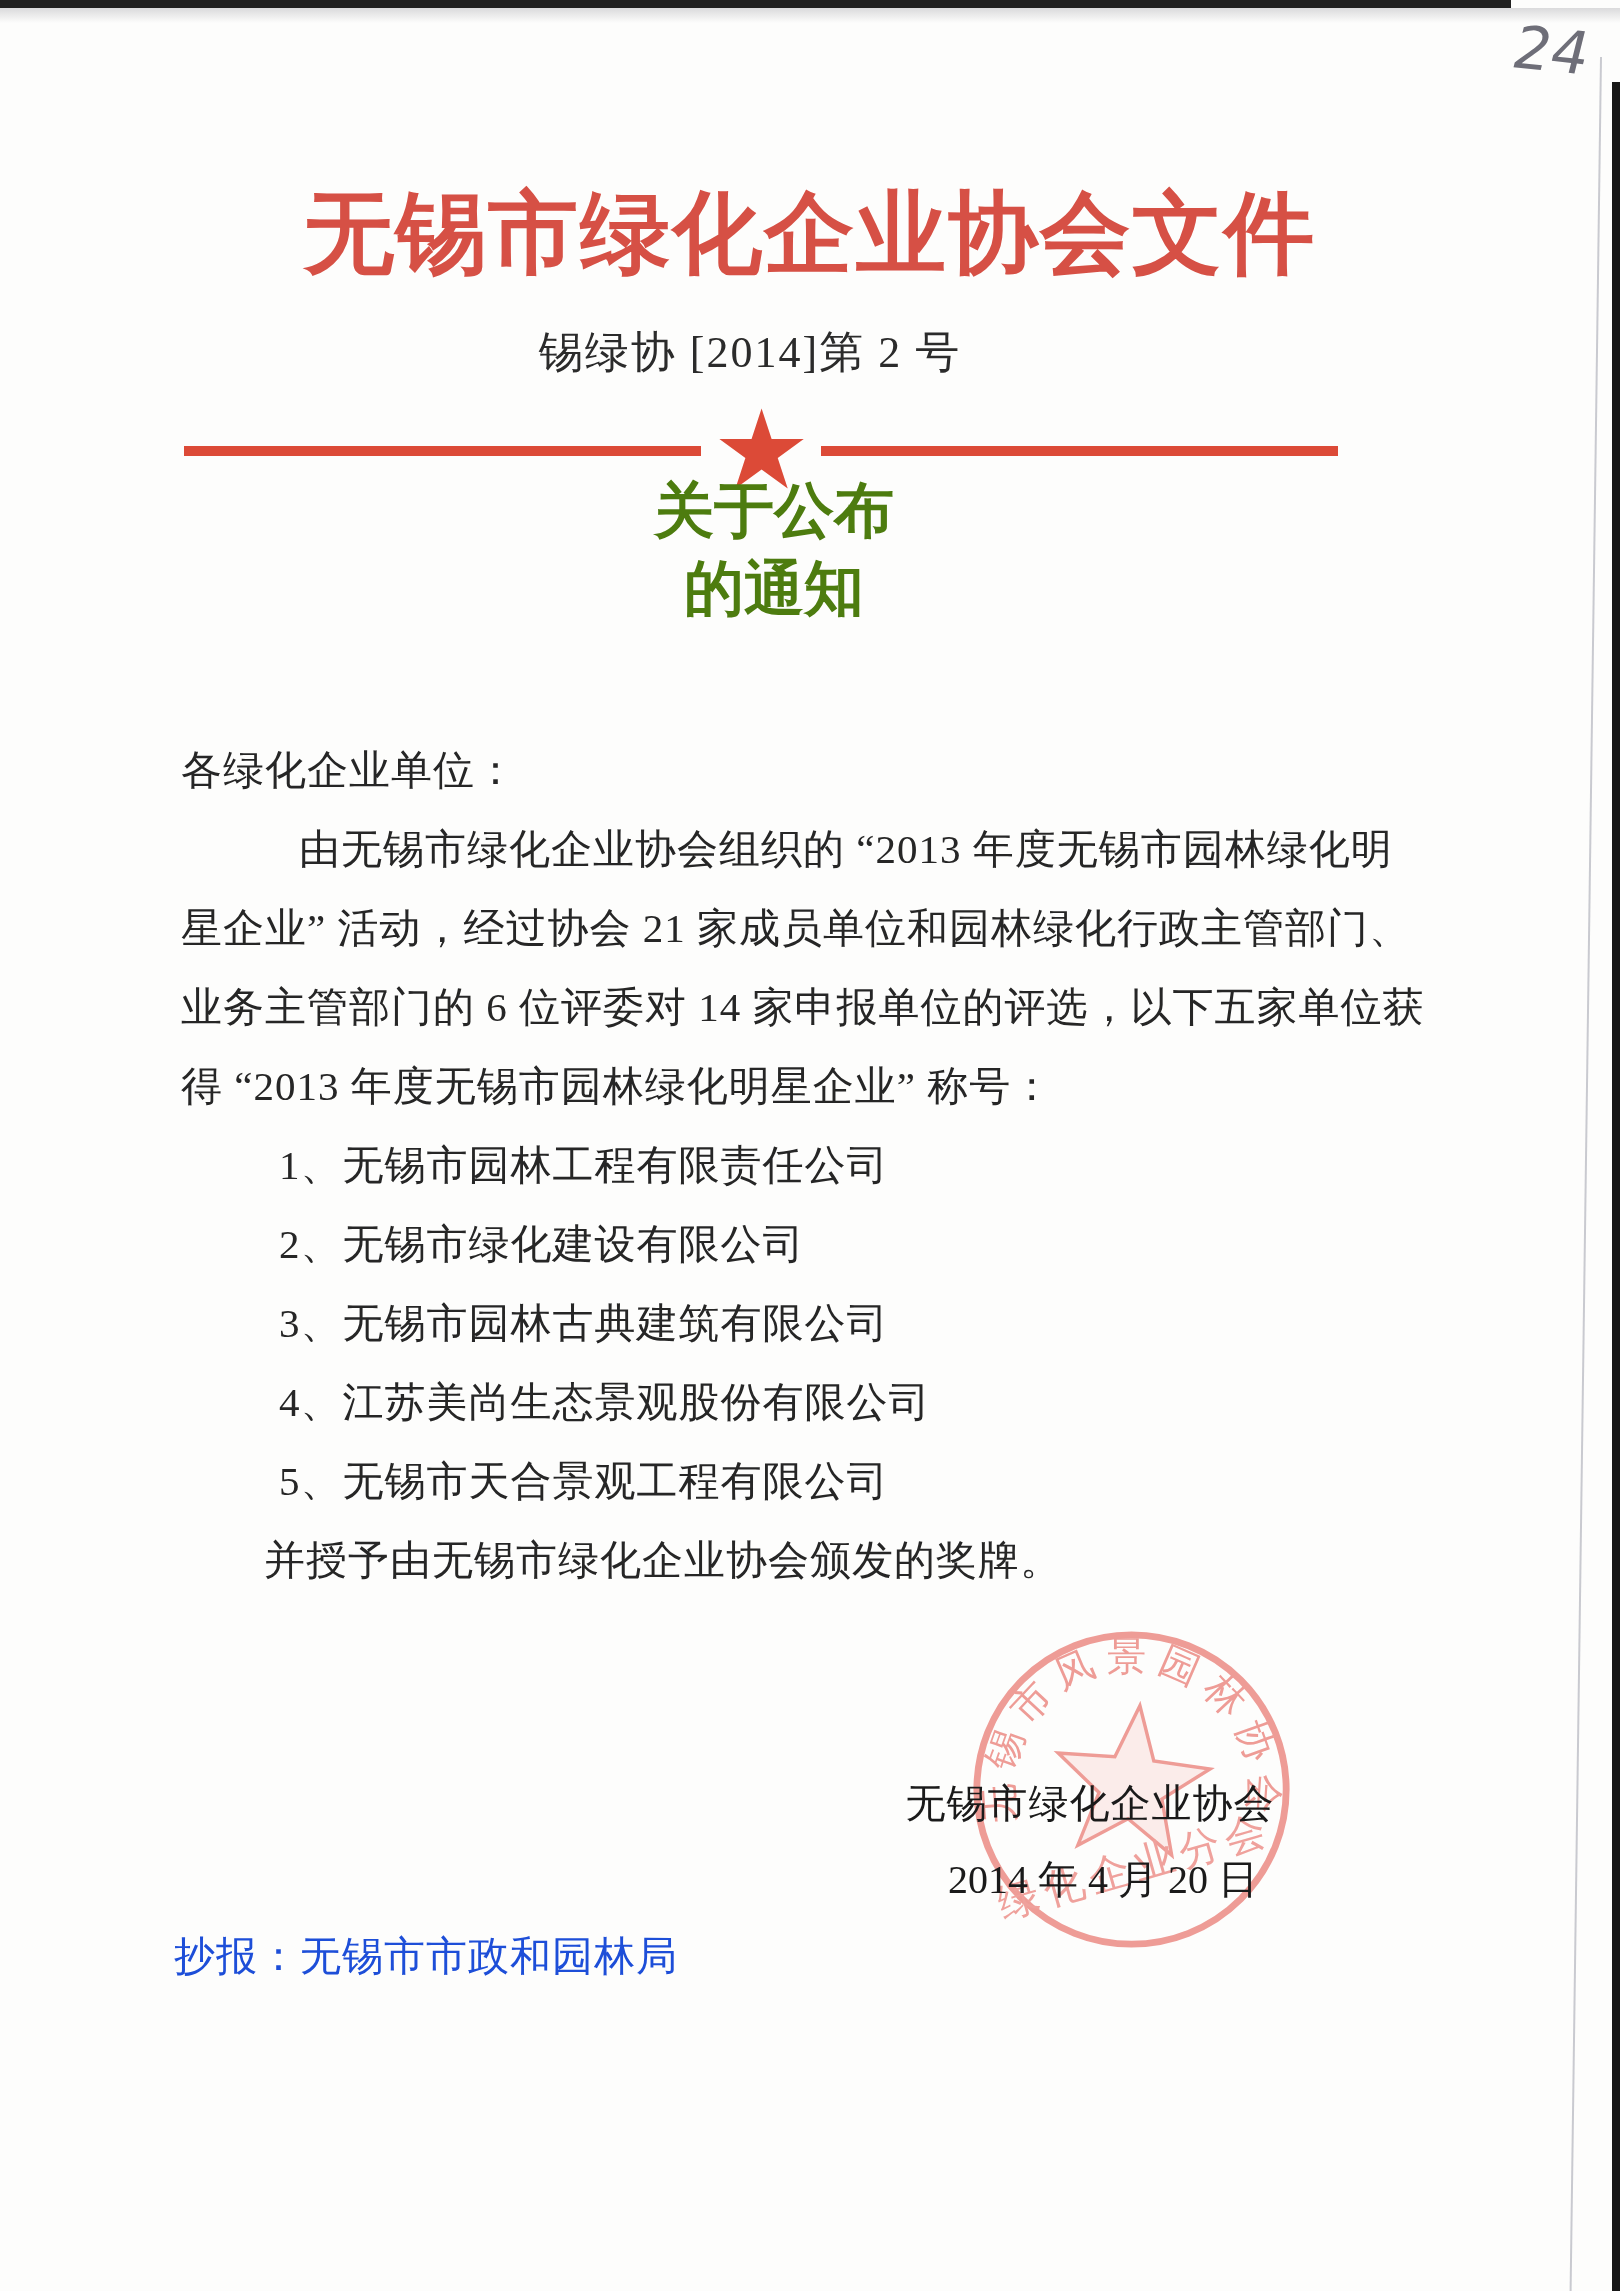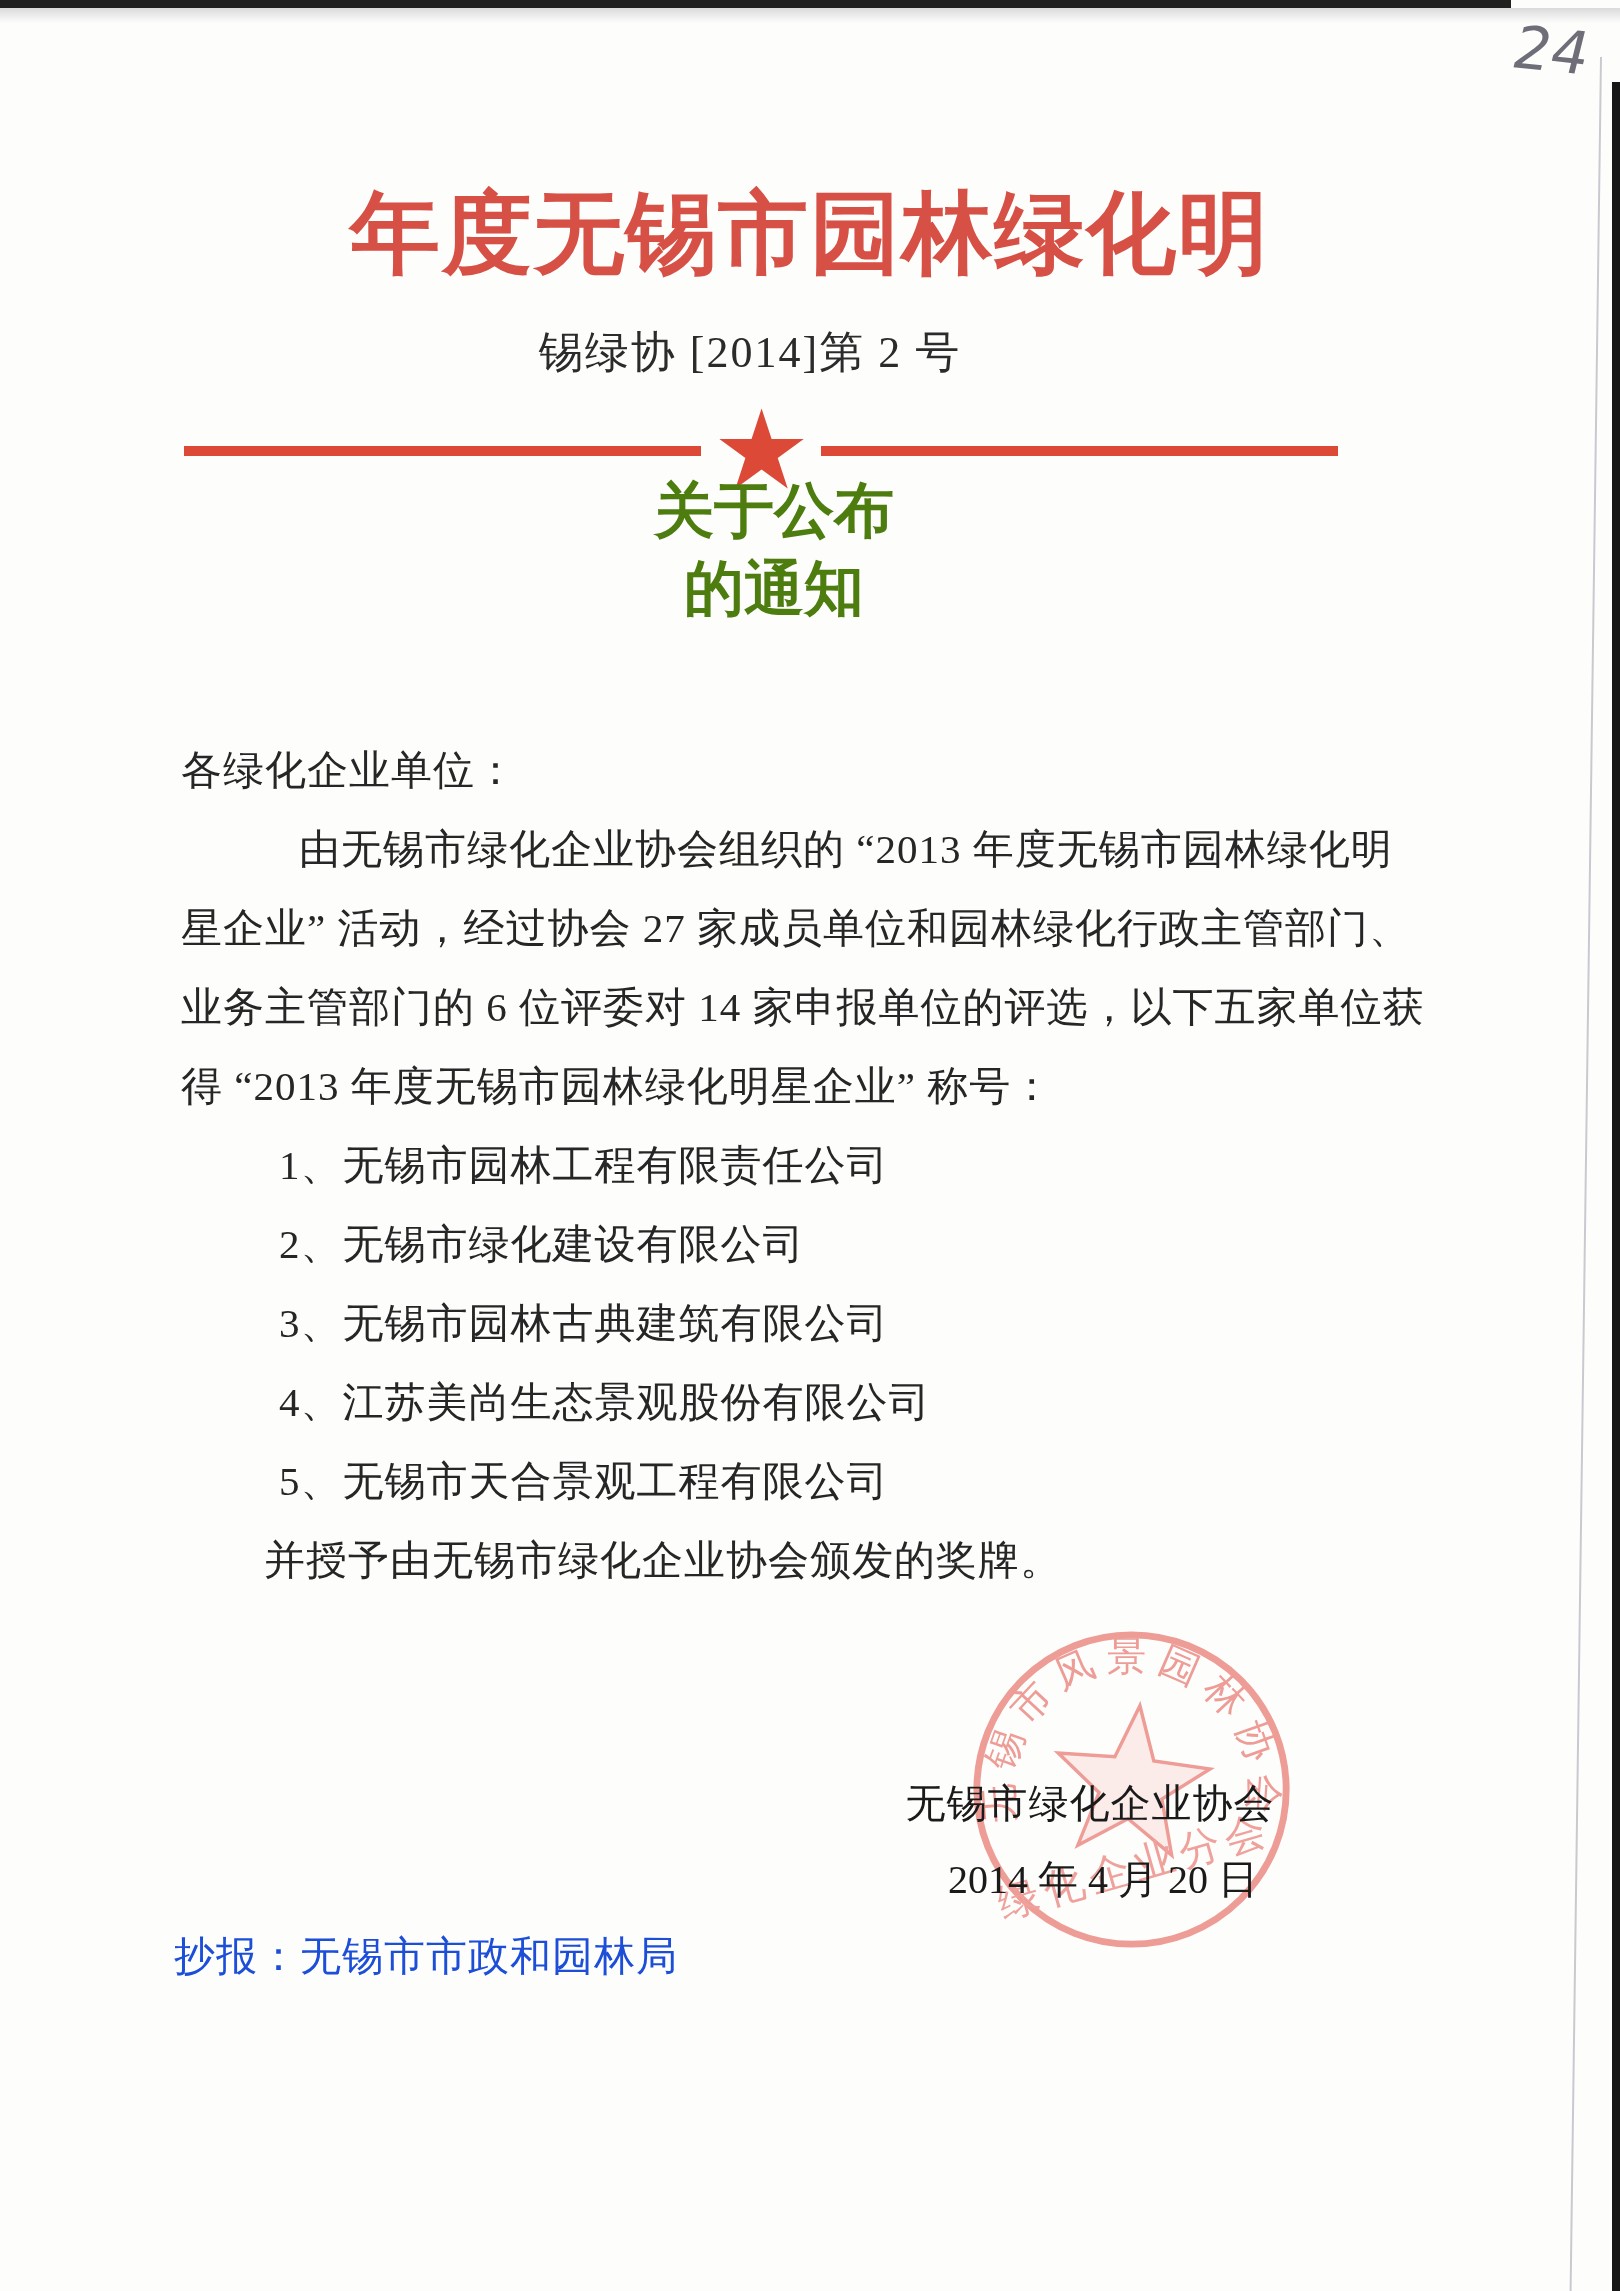--- a/index.html
+++ b/index.html
@@ -55,38 +55,38 @@
 <body>
 
 <div class="page">
 
   <div class="scan-top"></div>
   <div class="scan-top-fade"></div>
   <div class="scan-right"></div>
   <div class="page-edge"></div>
   <div class="handwritten">24</div>
 
-  <div class="doc-title">年度无锡市园林绿化明</div>
+  <div class="doc-title">无锡市绿化企业协会文件</div>
   <div class="doc-number">锡绿协 [2014]第 2 号</div>
 
   <div class="divider">
     <div class="line-left"></div>
     <div class="star">★</div>
     <div class="line-right"></div>
   </div>
 
   <div class="subject">
     <div>关于公布</div>
     <div>的通知</div>
   </div>
 
   <div class="body-text">
     <div>各绿化企业单位：</div>
     <div class="indent-para">由无锡市绿化企业协会组织的 “2013 年度无锡市园林绿化明</div>
-    <div>星企业” 活动，经过协会 27 家成员单位和园林绿化行政主管部门、</div>
+    <div>星企业” 活动，经过协会 21 家成员单位和园林绿化行政主管部门、</div>
     <div>业务主管部门的 6 位评委对 14 家申报单位的评选，以下五家单位获</div>
     <div>得 “2013 年度无锡市园林绿化明星企业” 称号：</div>
     <div class="list-item">1、无锡市园林工程有限责任公司</div>
     <div class="list-item">2、无锡市绿化建设有限公司</div>
     <div class="list-item">3、无锡市园林古典建筑有限公司</div>
     <div class="list-item">4、江苏美尚生态景观股份有限公司</div>
     <div class="list-item">5、无锡市天合景观工程有限公司</div>
     <div class="closing">并授予由无锡市绿化企业协会颁发的奖牌。</div>
   </div>
 

